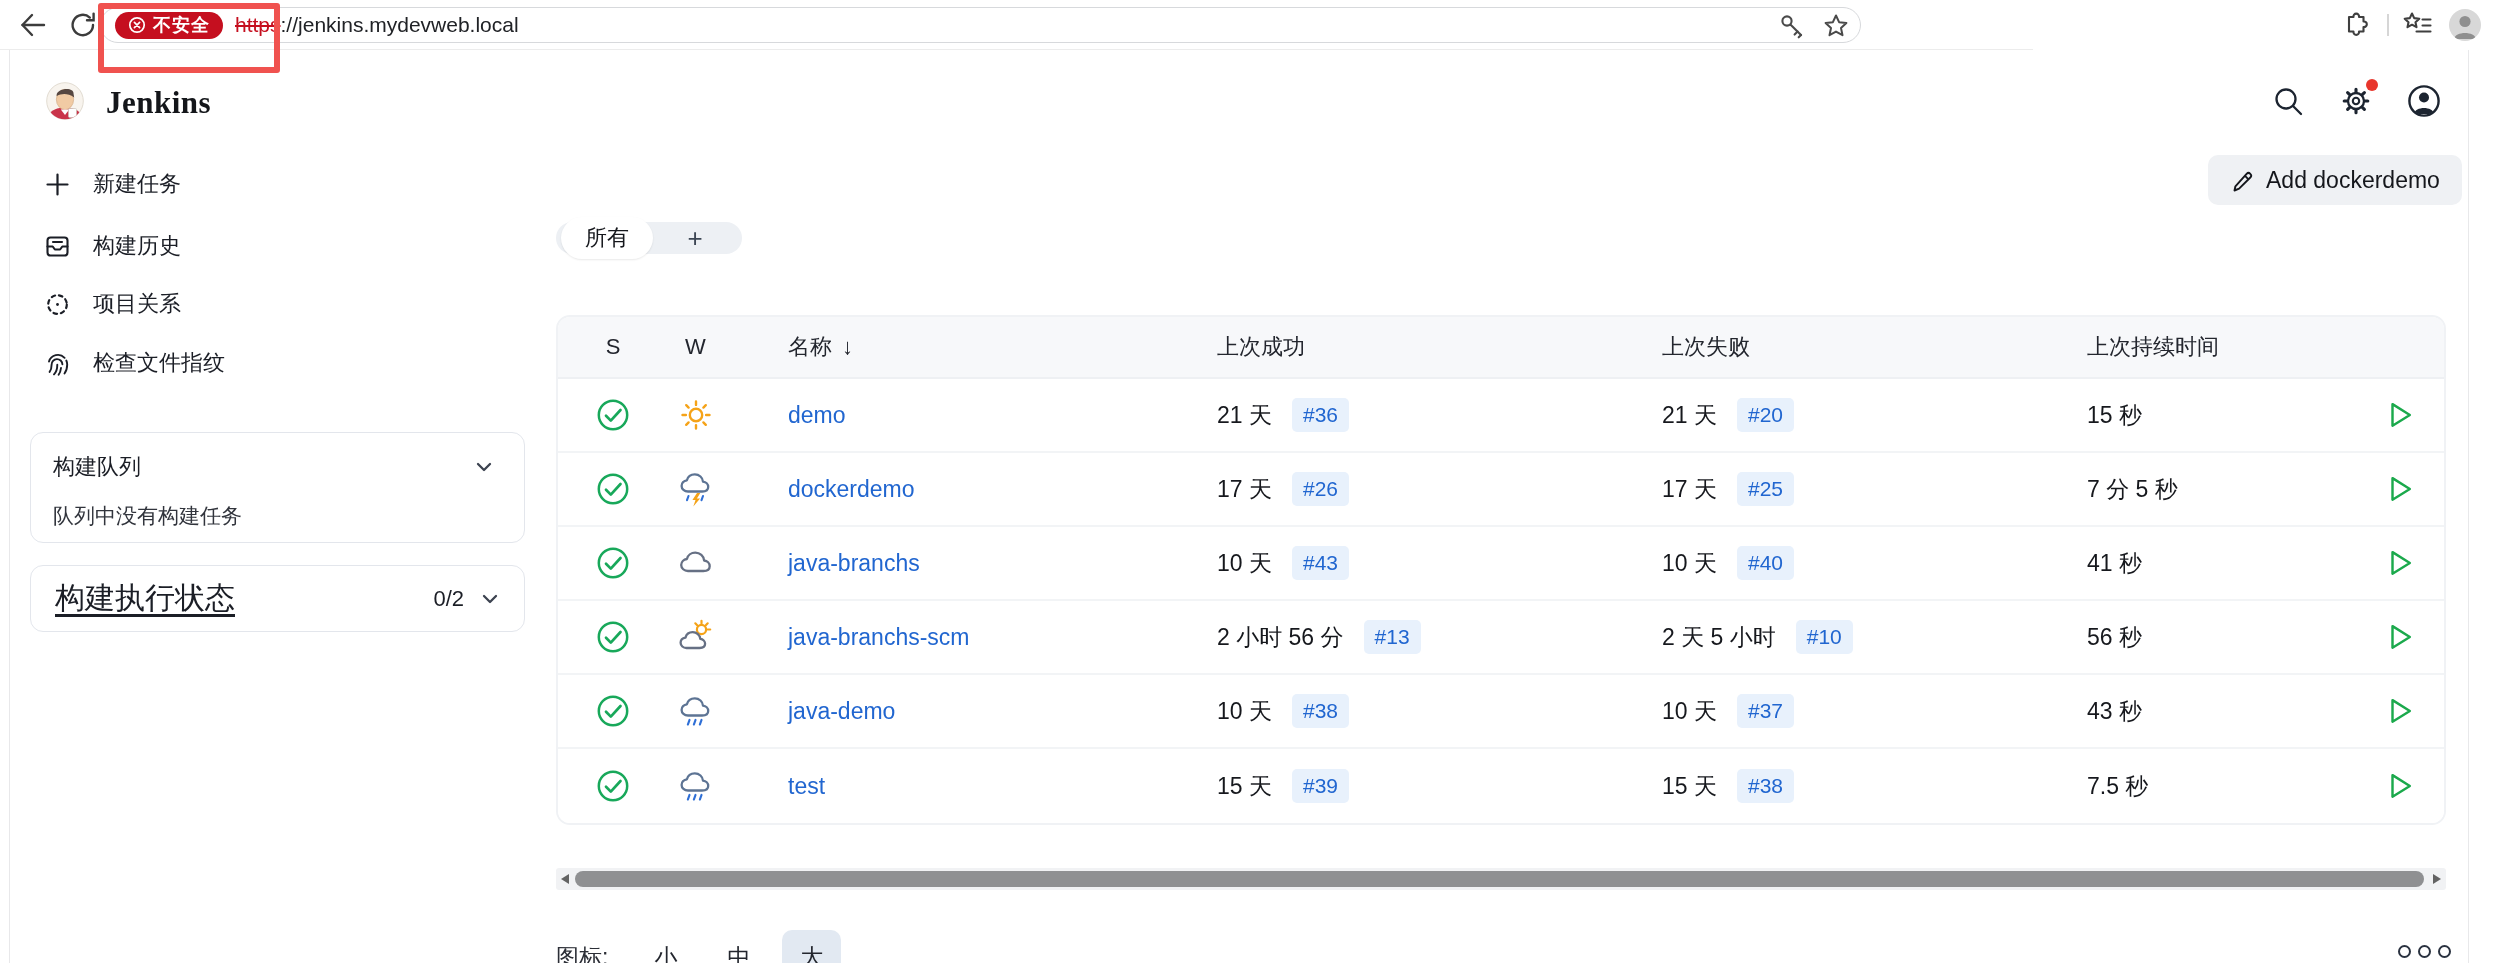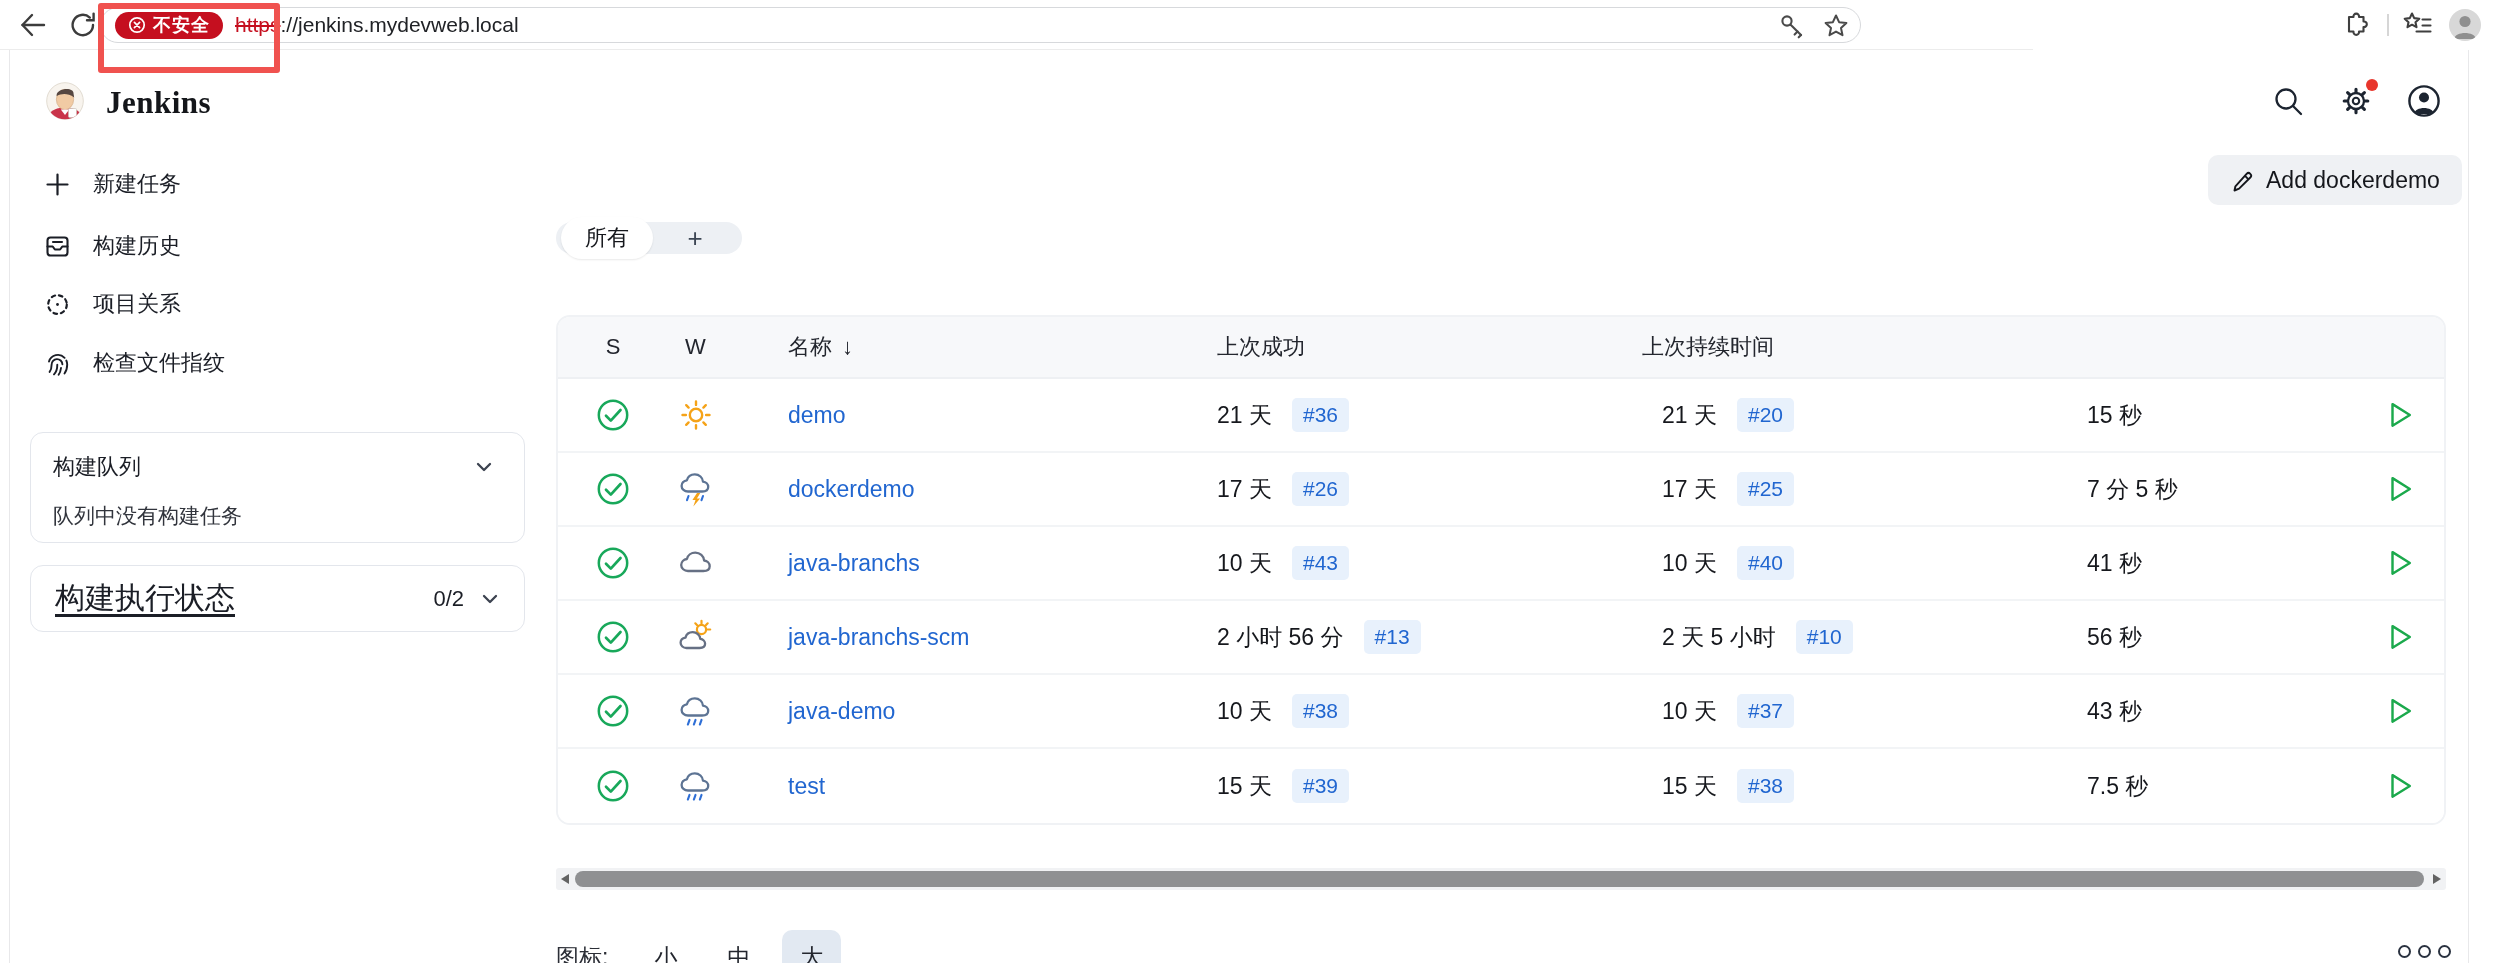--- a/index.html
+++ b/index.html
@@ -338,20 +338,21 @@
 
   <div class="job-table">
     <div class="trow thead">
       <span class="cell-s">S</span>
       <span class="cell-w">W</span>
       <span class="cell-name">
         <span>名称</span>
         <span class="sort-arrow">↓</span>
       </span>
       <span class="cell-succ">上次成功</span>
+      <span class="cell-fail">上次失败</span>
       <span class="cell-dur">上次持续时间</span>
       <span></span>
     </div>
     <div>
   <div class="trow tbody-row">
     <span class="cell-s">
       <span class="status-ic">
         <svg viewBox="0 0 36 36" fill="none" stroke="#18a85a">
                 <circle cx="18" cy="18" r="14.2" stroke-width="2.5"></circle>
                 <path d="M11 18.8 l4.8 4.8 L25.5 13" stroke-width="2.7" stroke-linecap="round" stroke-linejoin="round"></path>

